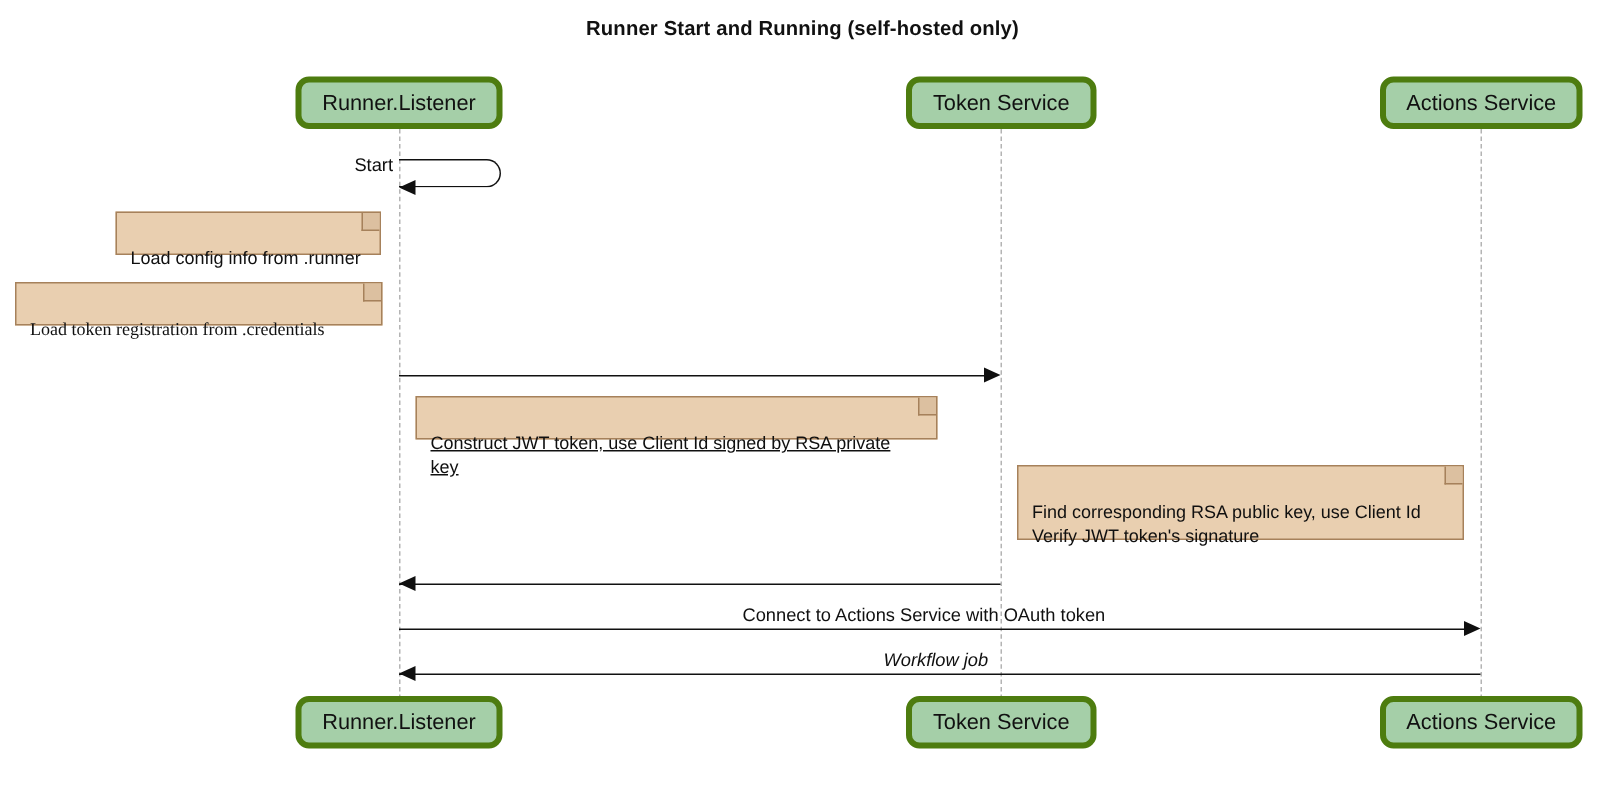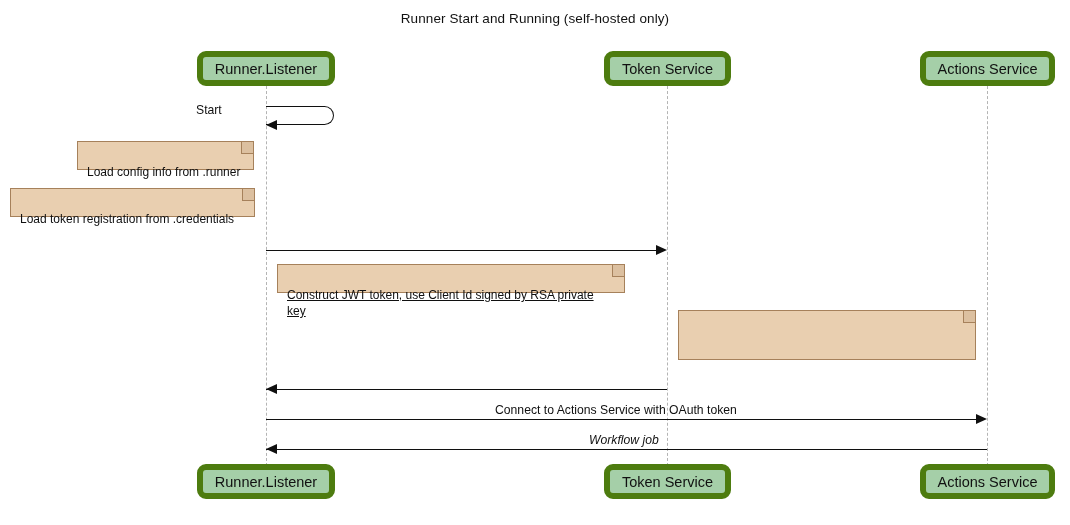--- a/index.html
+++ b/index.html
@@ -18,36 +18,36 @@
     overflow: hidden;
     background: #ffffff;
   }
   .title {
     position: absolute;
     top: 11px;
     left: 0;
     width: 1070px;
     text-align: center;
     font-size: 13.5px;
-    font-weight: normal;
+    font-weight: bold;
     color: #111111;
     letter-spacing: 0.1px;
   }
   
   .lifeline {
     position: absolute;
     width: 0;
     border-left: 1px dashed #b4b4b4;
   }
   
   .participant {
     position: absolute;
     height: 35px;
     background: #a5cfa8;
-    border: 6px solid #4d7c0f;
+    border: 4px solid #4d7c0f;
     border-radius: 9px;
     display: flex;
     align-items: center;
     justify-content: center;
     font-size: 14.5px;
     color: #111111;
     box-sizing: border-box;
   }
   
   .note {
@@ -102,20 +102,21 @@
     box-sizing: border-box;
     border: 1.4px solid #101010;
     border-left: none;
     border-radius: 0 12px 12px 0;
   }
   .self-label {
     position: absolute;
     font-size: 12.2px;
     color: #101010;
     white-space: nowrap;
+    text-align: right;
   }
 </style>
 </head>
 <body>
 
 <div id="diagram">
 
   <div class="title">Runner Start and Running (self-hosted only)</div>
 
   <div class="lifeline" style="left:266px; top:86px; height:380px;"></div>
@@ -134,34 +135,36 @@
 
   <div class="self-label" style="left:196px; top:103px; width:66px;">Start</div>
   <div class="self-loop" style="left:266px; top:106px; width:68px; height:19px;"></div>
   <div class="arrow-head arrow-left" style="left:266px; top:120px;"></div>
 
   <div class="note" style="left:77px; top:141px; width:177px; height:29px;">
     <span>Load config info from .runner</span>
     <span class="fold"></span>
   </div>
 
-  <div class="note" style="left:10px; top:188px; width:245px; height:29px;">
+  <div class="note" style="left:10px; top:188px; width:245px; height:29px;font-family:Liberation Serif, serif;">
     <span>Load token registration from .credentials</span>
     <span class="fold"></span>
   </div>
 
   <div class="msg-line" style="left:266px; top:250px; width:390px;"></div>
   <div class="arrow-head arrow-right" style="left:656px; top:245px;"></div>
 
   <div class="note" style="left:277px; top:264px; width:348px; height:29px;text-decoration:underline;">
     <span>Construct JWT token, use Client Id signed by RSA private key</span>
     <span class="fold"></span>
   </div>
 
   <div class="note" style="left:678px; top:310px; width:298px; height:50px;">
+    <span>Find corresponding RSA public key, use Client Id
+Verify JWT token's signature</span>
     <span class="fold"></span>
   </div>
 
   <div class="msg-line" style="left:266px; top:389px; width:401px;"></div>
   <div class="arrow-head arrow-left" style="left:266px; top:384px;"></div>
 
   <div class="msg-label" style="left:495px; top:403px;">Connect to Actions Service with OAuth token</div>
   <div class="msg-line" style="left:266px; top:419px; width:710px;"></div>
   <div class="arrow-head arrow-right" style="left:976px; top:414px;"></div>
 

